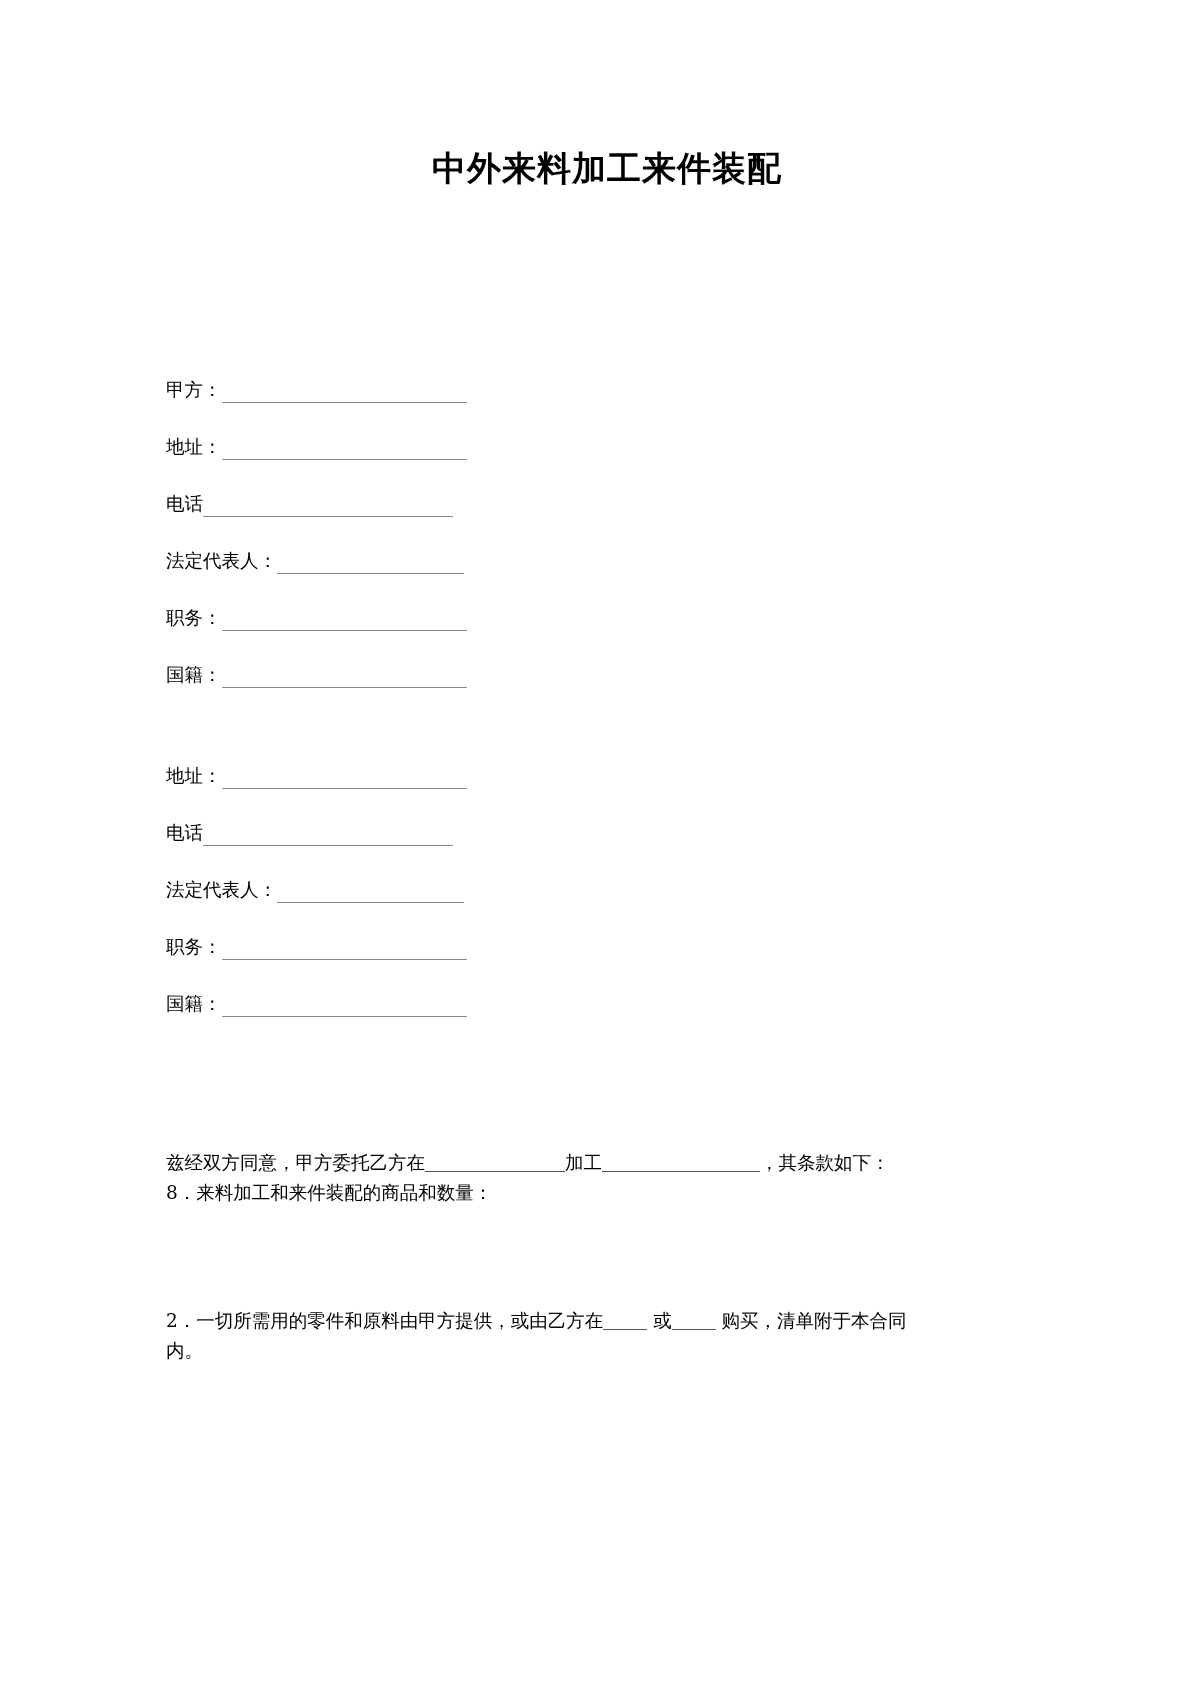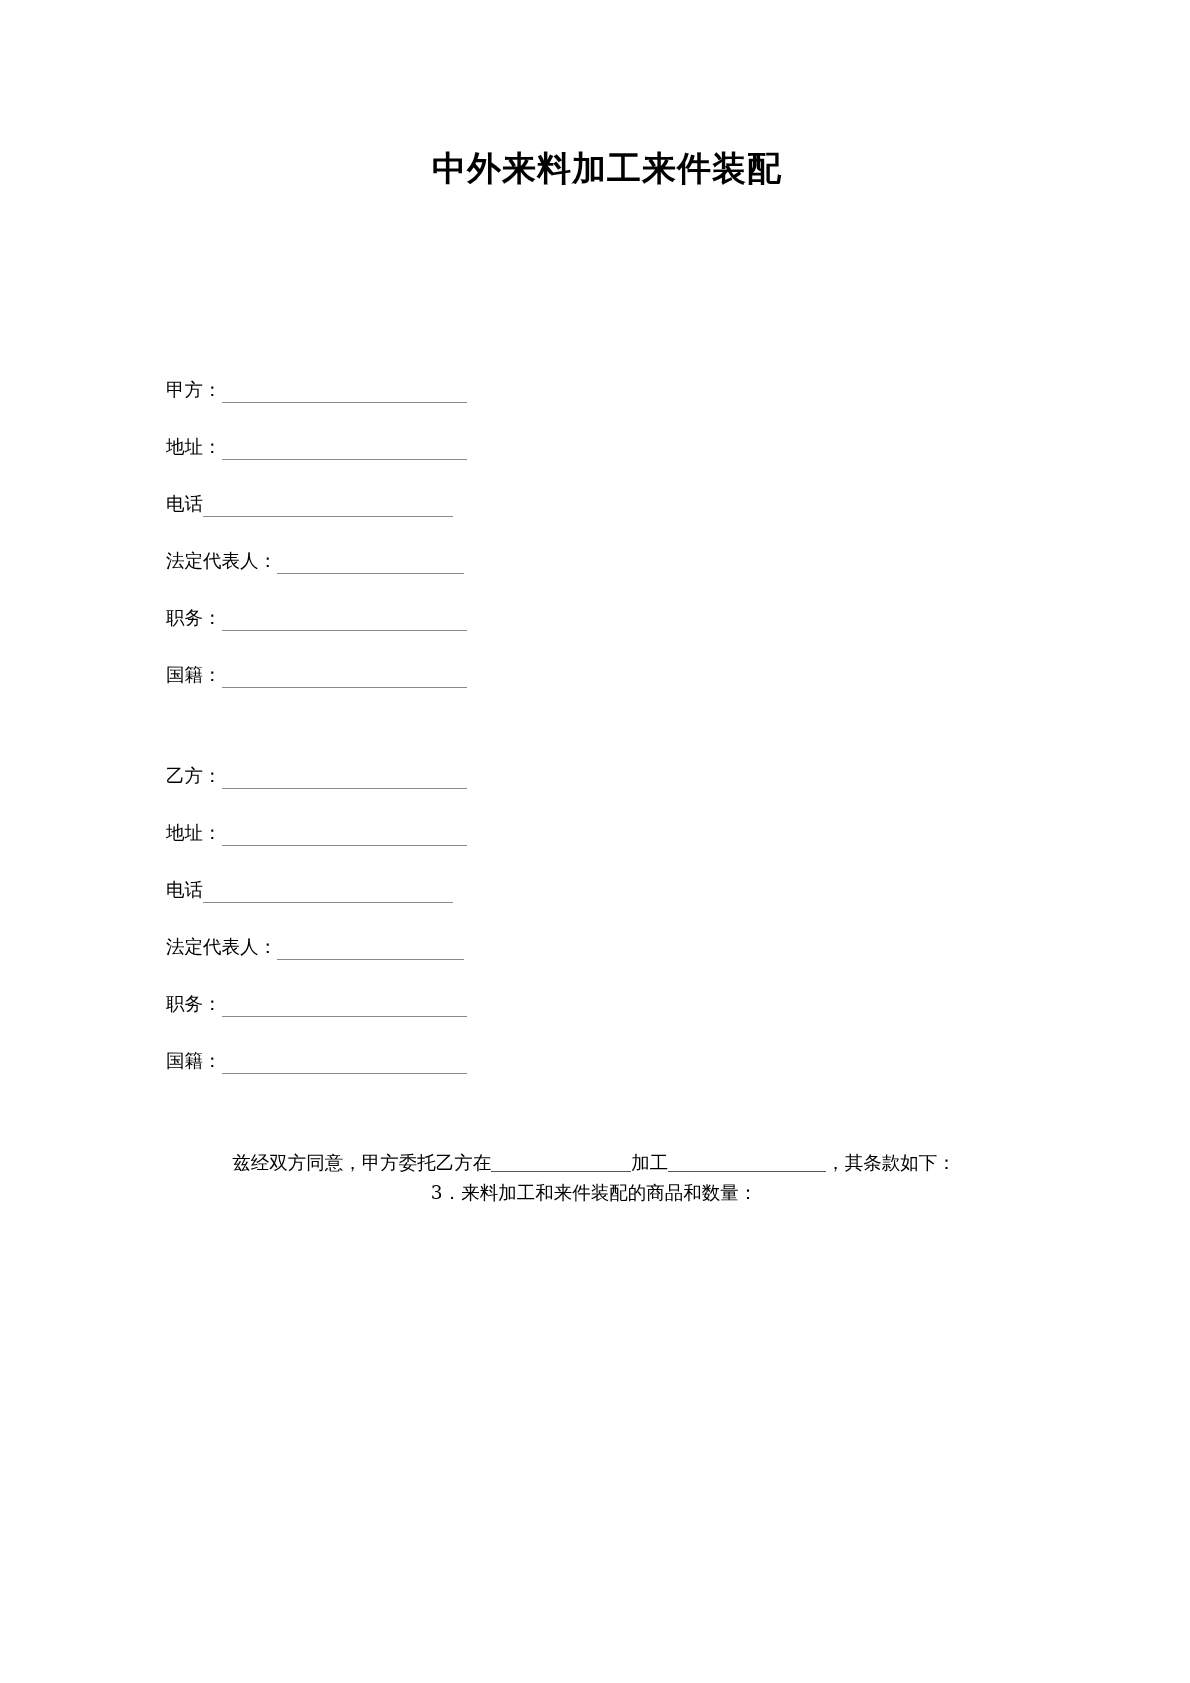--- a/index.html
+++ b/index.html
@@ -67,21 +67,20 @@
   }
 
   
   .body-block {
     position: absolute;
     left: 166px;
     top: 1148px;
     width: 856px;
     font-size: 18.5px;
     line-height: 30px;
-    text-align: center;
   }
   .para {
     margin: 0;
   }
   .spacer-sm { height: 28px; }
   .spacer-xs { height: 14px; }
 
   .inline-blank {
     display: inline-block;
     border-bottom: 1.2px solid #555555;
@@ -123,24 +122,20 @@
       <span class="field-blank" style="width:245px"></span>
     </div>
 
     <div class="field-row">
       <span class="field-label">国籍：</span>
       <span class="field-blank" style="width:245px"></span>
     </div>
 
     <div class="gap-row"></div>
 
-    <div class="field-row">
-      <span class="field-label">乙方：</span>
-      <span class="field-blank" style="width:245px"></span>
-    </div>
 
     <div class="field-row">
       <span class="field-label">地址：</span>
       <span class="field-blank" style="width:245px"></span>
     </div>
 
     <div class="field-row">
       <span class="field-label">电话</span>
       <span class="field-blank" style="width:250px"></span>
     </div>
@@ -159,31 +154,32 @@
       <span class="field-label">国籍：</span>
       <span class="field-blank" style="width:245px"></span>
     </div>
 
   </div>
 
   <div class="body-block">
 
     <p class="para"><span>兹经双方同意，甲方委托乙方在</span><span class="inline-blank" style="width:140px"></span><span>加工</span><span class="inline-blank" style="width:158px"></span><span>，其条款如下：</span></p>
 
-    <p class="para">3．来料加工和来件装配的商品和数量：</p>
+    <p class="para">8．来料加工和来件装配的商品和数量：</p>
 
     <div class="spacer-sm"></div>
 
 
     <div class="spacer-sm"></div>
 
 
     <div class="spacer-sm"></div>
     <div class="spacer-xs"></div>
 
+    <p class="para"><span>2．一切所需用的零件和原料由甲方提供，或由乙方在</span><span class="inline-blank" style="width:44px"></span>&nbsp;<span>或</span><span class="inline-blank" style="width:44px"></span>&nbsp;<span>购买，清单附于本合同</span><br><span>内。</span></p>
 
 
     <div class="spacer-sm"></div>
     <div class="spacer-xs"></div>
 
 
   </div>
 
 </div>
 

